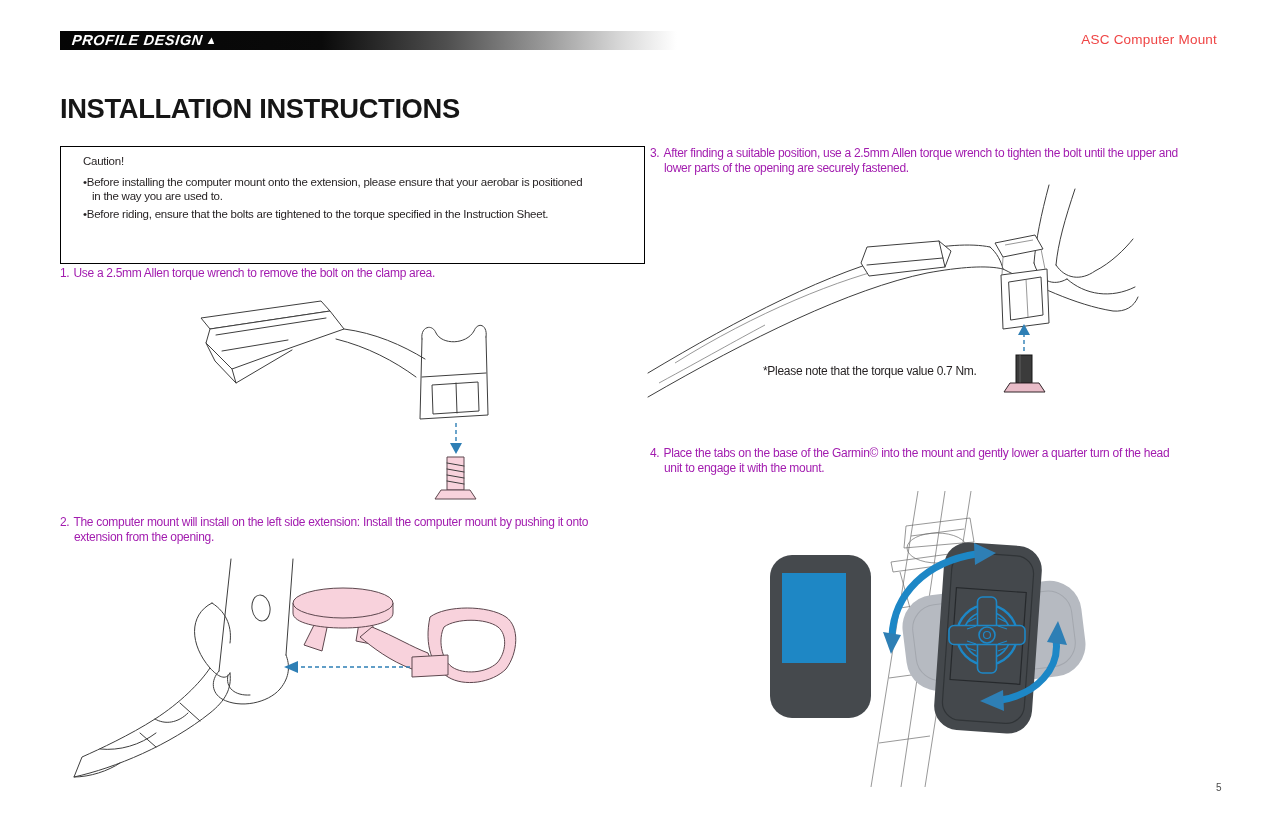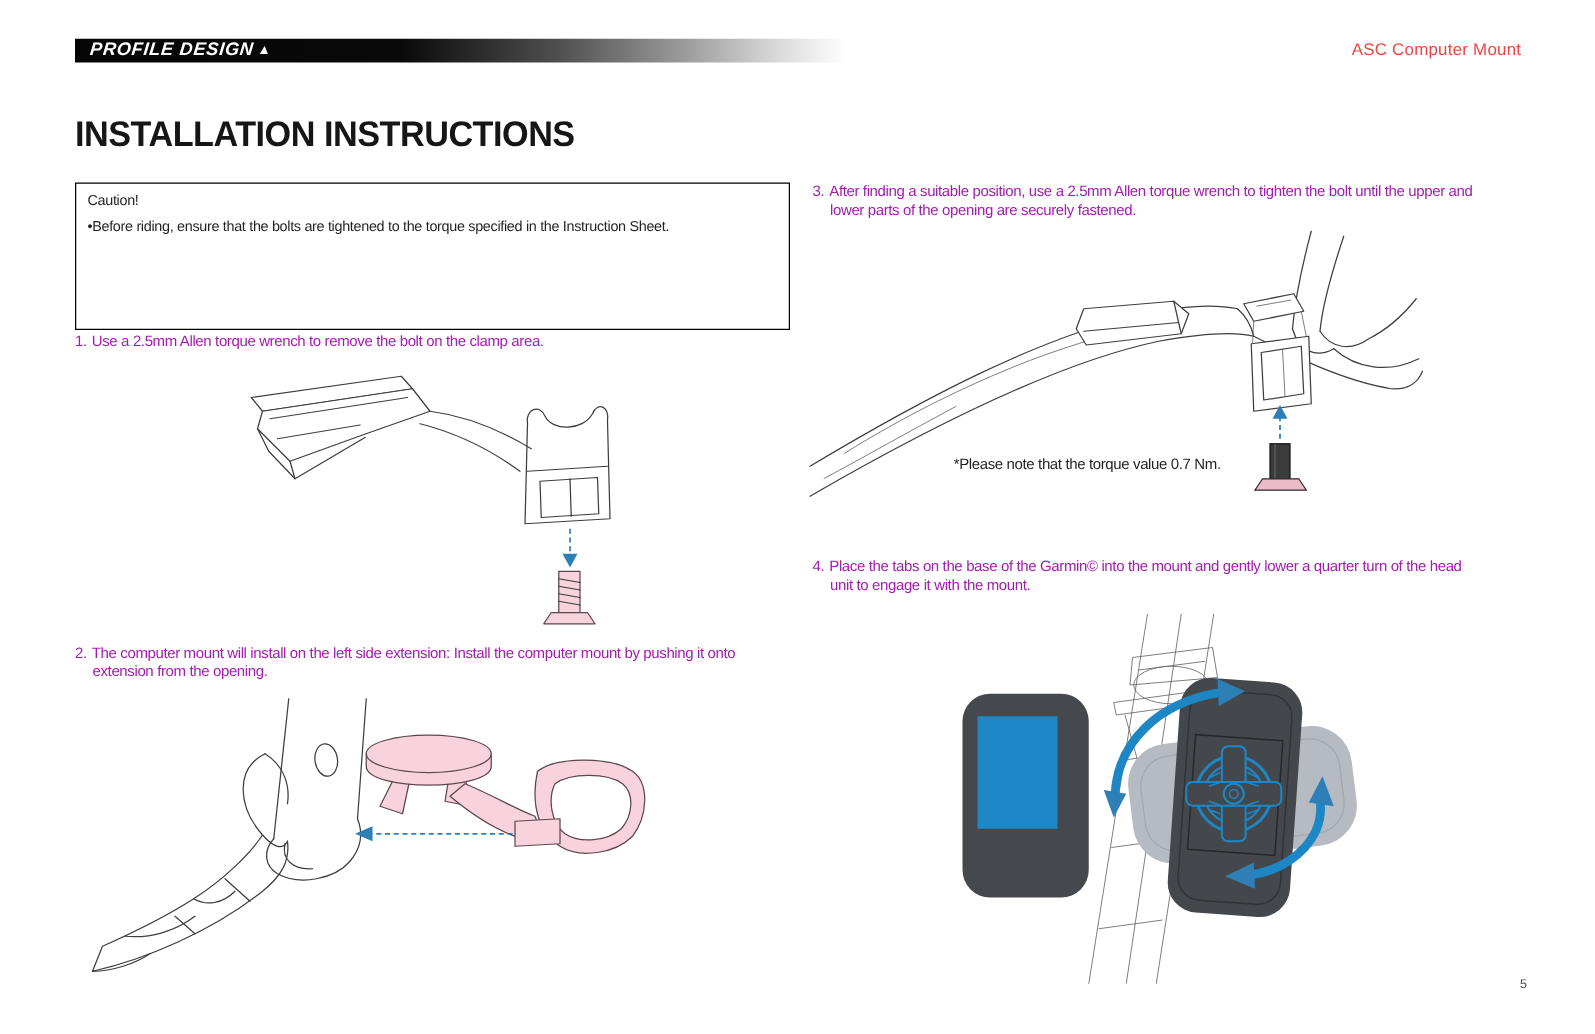--- a/index.html
+++ b/index.html
@@ -22,21 +22,21 @@
     position:absolute;right:59px;top:32px;font-size:13.5px;color:#ef4444;
     letter-spacing:.2px;
   }
   .page-title{
     position:absolute;left:60px;top:92px;font-size:28.5px;font-weight:bold;
     letter-spacing:-.4px;color:#161616;transform:scaleX(.96);transform-origin:0 0;
     white-space:nowrap;
   }
   .caution-box{
     position:absolute;left:60px;top:146px;width:553px;height:100px;
-    border:1px solid #000;padding:8px 8px 8px 9px;
+    border:1px solid #000;padding:8px 8px 8px 22px;
     font-size:11.5px;line-height:1.2;letter-spacing:-.25px;
   }
   .caution-heading{margin:0 0 7px 0;}
   .caution-item{
     position:relative;margin:0 0 5px 0;padding-left:9px;text-indent:-9px;
     white-space:pre-line;
   }
   .caution-item::before{content:"\2022";}
   .step-text{
     position:absolute;font-size:12px;line-height:1.22;letter-spacing:-.3px;
@@ -72,20 +72,22 @@
 
   <div class="brand-bar">
     <div class="brand-logo"><span>PROFILE DESIGN</span><span class="brand-mark">▲</span></div>
   </div>
   <div class="product-name">ASC Computer Mount</div>
 
   <div class="page-title">INSTALLATION INSTRUCTIONS</div>
 
   <div class="caution-box">
     <div class="caution-heading">Caution!</div>
+    <div class="caution-item">Before installing the computer mount onto the extension, please ensure that your aerobar is positioned
+in the way you are used to.</div>
     <div class="caution-item">Before riding, ensure that the bolts are tightened to the torque specified in the Instruction Sheet.</div>
   </div>
 
   <div class="step-text" id="step1-text"><span class="num">1.</span><span class="body">Use a 2.5mm Allen torque wrench to remove the bolt on the clamp area.</span></div>
   <div class="step-text" id="step2-text"><span class="num">2.</span><span class="body">The computer mount will install on the left side extension: Install the computer mount by pushing it onto
 extension from the opening.</span></div>
   <div class="step-text" id="step3-text"><span class="num">3.</span><span class="body">After finding a suitable position, use a 2.5mm Allen torque wrench to tighten the bolt until the upper and
 lower parts of the opening are securely fastened.</span></div>
   <div class="step-text" id="step4-text"><span class="num">4.</span><span class="body">Place the tabs on the base of the Garmin© into the mount and gently lower a quarter turn of the head
 unit to engage it with the mount.</span></div>

